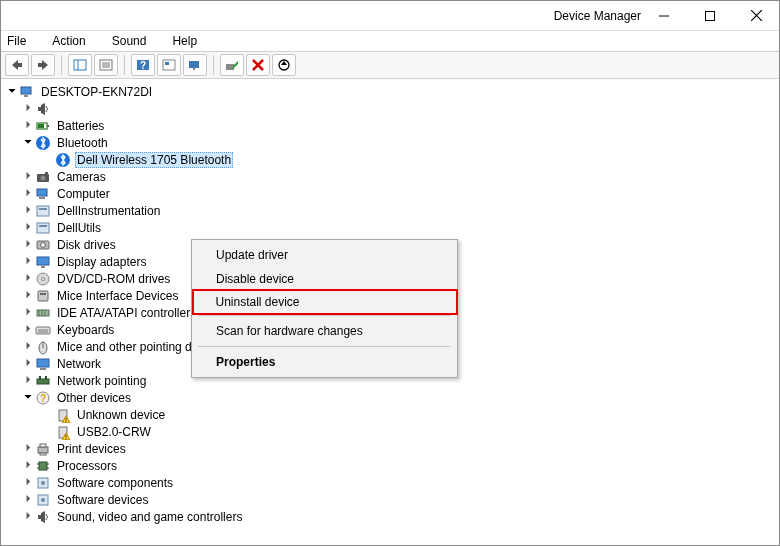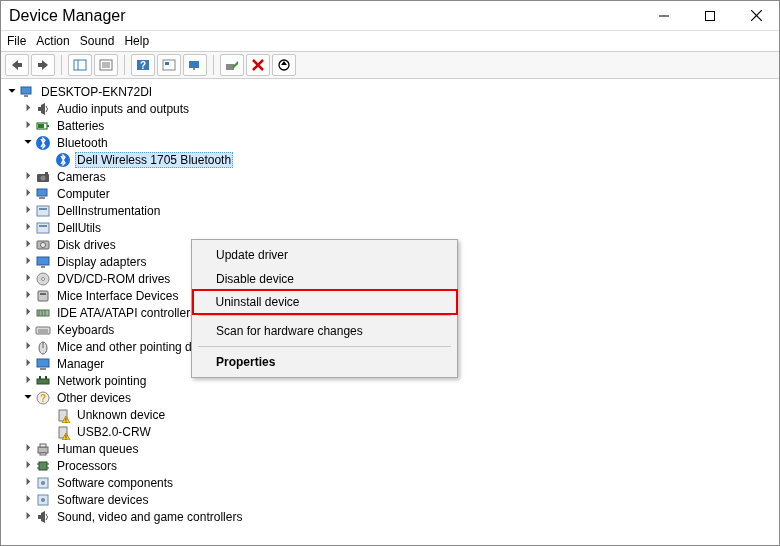--- a/index.html
+++ b/index.html
@@ -16,34 +16,34 @@
     position: relative;
   }
   
   .titlebar {
     height: 30px;
     display: flex;
     align-items: center;
     padding-left: 8px;
     border-bottom: 1px solid #e0e0e0;
   }
-  .titlebar .title { flex: 1; font-size: 16px; }
+  .titlebar .title { flex: 1; font-size: 12px; text-align: right; }
   .winbtn {
     width: 46px; height: 30px;
     display:flex; align-items:center; justify-content:center;
     font-size: 14px;
   }
   .winbtn.close { font-size: 16px; }
   
   .menubar {
     height: 20px;
     display: flex;
     align-items: center;
     padding-left: 6px;
-    gap: 10px;
+    gap: 26px;
     font-size: 12px;
   }
   
   .toolbar {
     height: 28px;
     border-top: 1px solid #d0d0d0;
     border-bottom: 1px solid #d0d0d0;
     background: #f7f7f7;
     display: flex;
     align-items: center;
@@ -235,21 +235,20 @@
       </div>
       <div class="node d1">
         <span class="arrow">⏵</span>
         <span class="icon">
           <svg width="16" height="16" viewBox="0 0 16 16">
             <rect x="3" y="6" width="3" height="4" fill="#555"></rect>
             <polygon points="6,4 10,2 10,14 6,12" fill="#555"></polygon>
             <path d="M11 5 Q14 8 11 11" fill="none" stroke="#555"></path>
           </svg>
         </span>
-        <span class="nodelabel">Audio inputs and outputs</span>
       </div>
       <div class="node d1">
         <span class="arrow">⏵</span>
         <span class="icon">
           <svg width="16" height="16" viewBox="0 0 16 16">
             <rect x="2" y="5" width="10" height="6" fill="none" stroke="#2b7a2b" stroke-width="1.2"></rect>
             <rect x="12" y="7" width="2" height="2" fill="#2b7a2b"></rect>
             <rect x="3" y="6" width="6" height="4" fill="#2b7a2b"></rect>
           </svg>
         </span>
@@ -390,21 +389,21 @@
         <span class="nodelabel">Mice and other pointing devices</span>
       </div>
       <div class="node d1">
         <span class="arrow">⏵</span>
         <span class="icon">
           <svg width="16" height="16" viewBox="0 0 16 16">
             <rect x="2" y="3" width="12" height="8" fill="#4a90d9" stroke="#2a5a99"></rect>
             <rect x="5" y="12" width="6" height="2" fill="#888"></rect>
           </svg>
         </span>
-        <span class="nodelabel">Manager</span>
+        <span class="nodelabel">Network</span>
       </div>
       <div class="node d1">
         <span class="arrow">⏵</span>
         <span class="icon">
           <svg width="16" height="16" viewBox="0 0 16 16">
             <rect x="2" y="6" width="12" height="5" fill="#4a7a4a" stroke="#2a4a2a"></rect>
             <rect x="4" y="3" width="2" height="3" fill="#2a4a2a"></rect>
             <rect x="10" y="3" width="2" height="3" fill="#2a4a2a"></rect>
           </svg>
         </span>
@@ -444,21 +443,21 @@
       </div>
       <div class="node d1">
         <span class="arrow">⏵</span>
         <span class="icon">
           <svg width="16" height="16" viewBox="0 0 16 16">
             <rect x="3" y="6" width="10" height="6" fill="#bbb" stroke="#666"></rect>
             <rect x="5" y="3" width="6" height="3" fill="#eee" stroke="#666"></rect>
             <rect x="5" y="12" width="6" height="2" fill="#eee" stroke="#666"></rect>
           </svg>
         </span>
-        <span class="nodelabel">Human queues</span>
+        <span class="nodelabel">Print devices</span>
       </div>
       <div class="node d1">
         <span class="arrow">⏵</span>
         <span class="icon">
           <svg width="16" height="16" viewBox="0 0 16 16">
             <rect x="4" y="4" width="8" height="8" fill="#5a8a5a" stroke="#2a4a2a"></rect>
             <line x1="2" y1="6" x2="4" y2="6" stroke="#2a4a2a"></line>
             <line x1="2" y1="10" x2="4" y2="10" stroke="#2a4a2a"></line>
             <line x1="12" y1="6" x2="14" y2="6" stroke="#2a4a2a"></line>
             <line x1="12" y1="10" x2="14" y2="10" stroke="#2a4a2a"></line>

